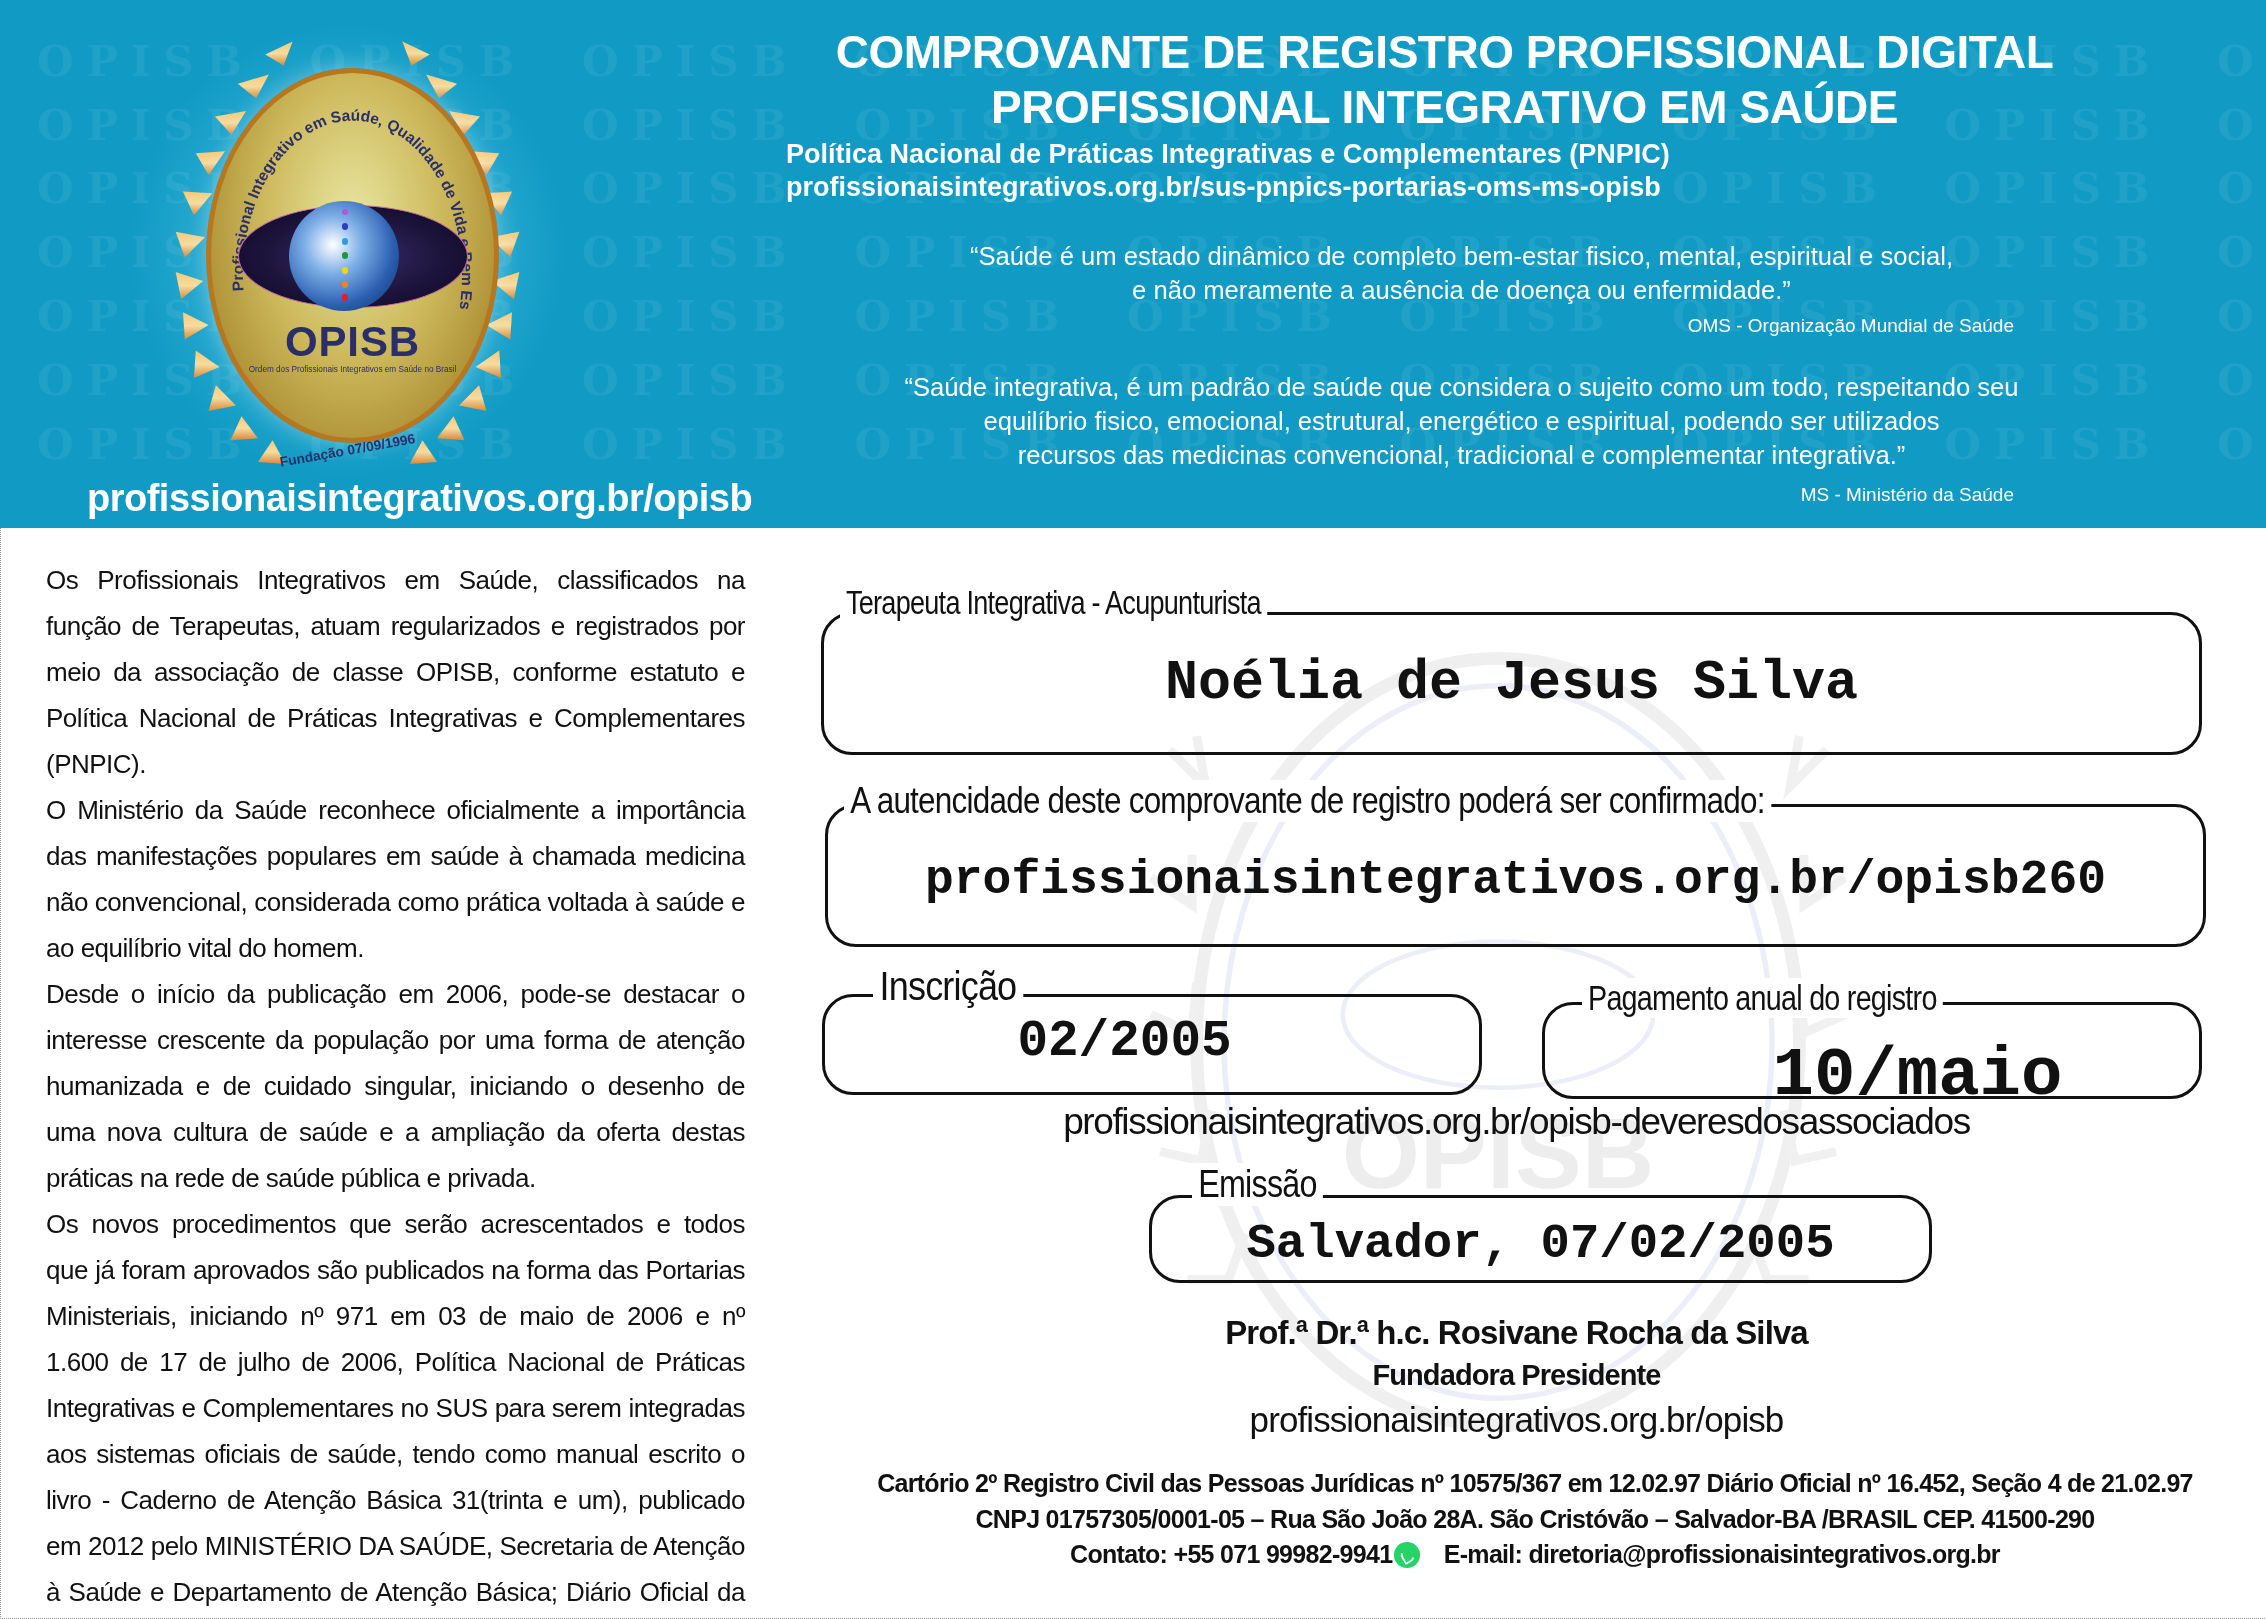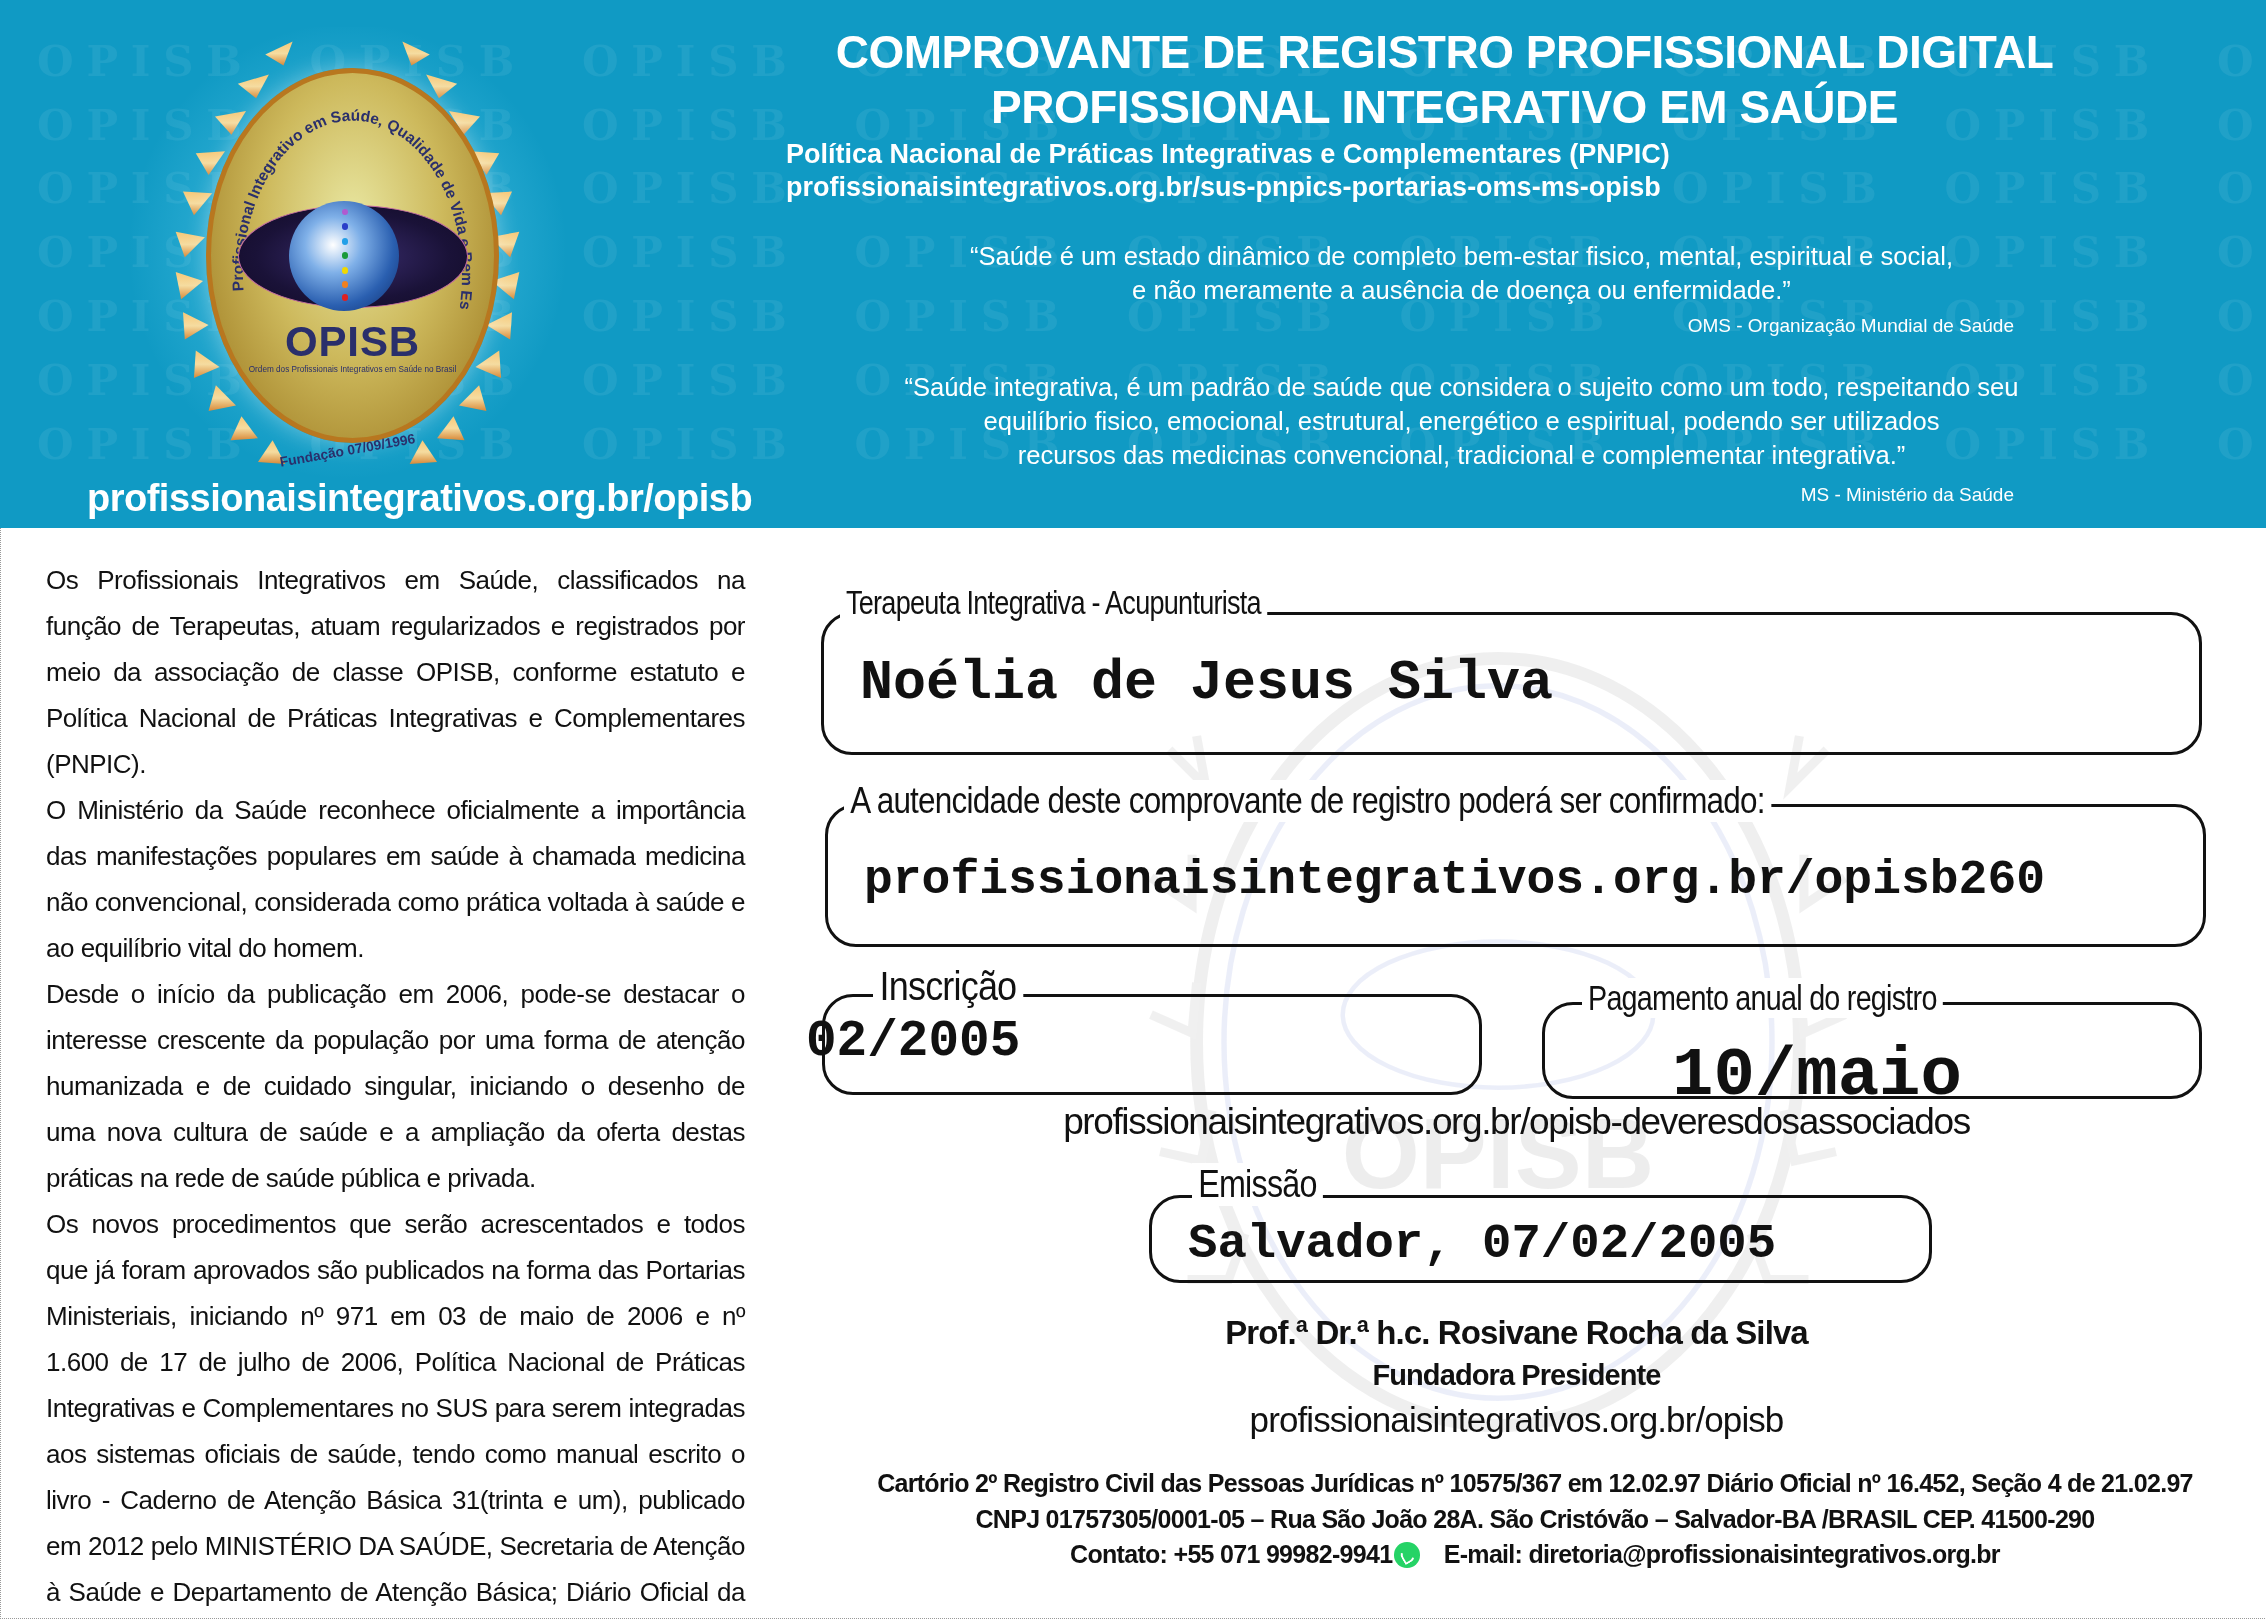--- a/index.html
+++ b/index.html
@@ -89,22 +89,22 @@
     opacity:0.09; pointer-events:none;
   }
   .box {
     position:absolute; border:3.7px solid #111; border-radius:31px; background:transparent;
   }
   .box-label {
     position:absolute; background:#fff; padding:0 7.3px; color:#111;
     font-family:"Liberation Sans", sans-serif; letter-spacing:-0.9px; white-space:nowrap;
   }
   .box-value {
-    position:absolute; left:0; right:0; text-align:left; white-space:nowrap;
-    font-family:"Liberation Mono", monospace; font-weight:bold; color:#111;margin-left:36px;
+    position:absolute; left:0; right:0; text-align:center; white-space:nowrap;
+    font-family:"Liberation Mono", monospace; font-weight:bold; color:#111;
   }
   .box-name { left:821px; top:612px; width:1375px; height:137px; }
   .box-name .box-label { left:16.4px; top:-31px; font-size:33px; transform:scaleX(0.82); transform-origin:left; }
   .box-name .box-value { top:37px; font-size:55px; }
 
   .box-auth { left:825px; top:804px; width:1375px; height:137px; }
   .box-auth .box-label { left:16.4px; top:-27.4px; font-size:37px; transform:scaleX(0.85); transform-origin:left; }
   .box-auth .box-value { top:46px; font-size:48px; }
 
   .box-insc { left:822px; top:994px; width:654px; height:95px; }

